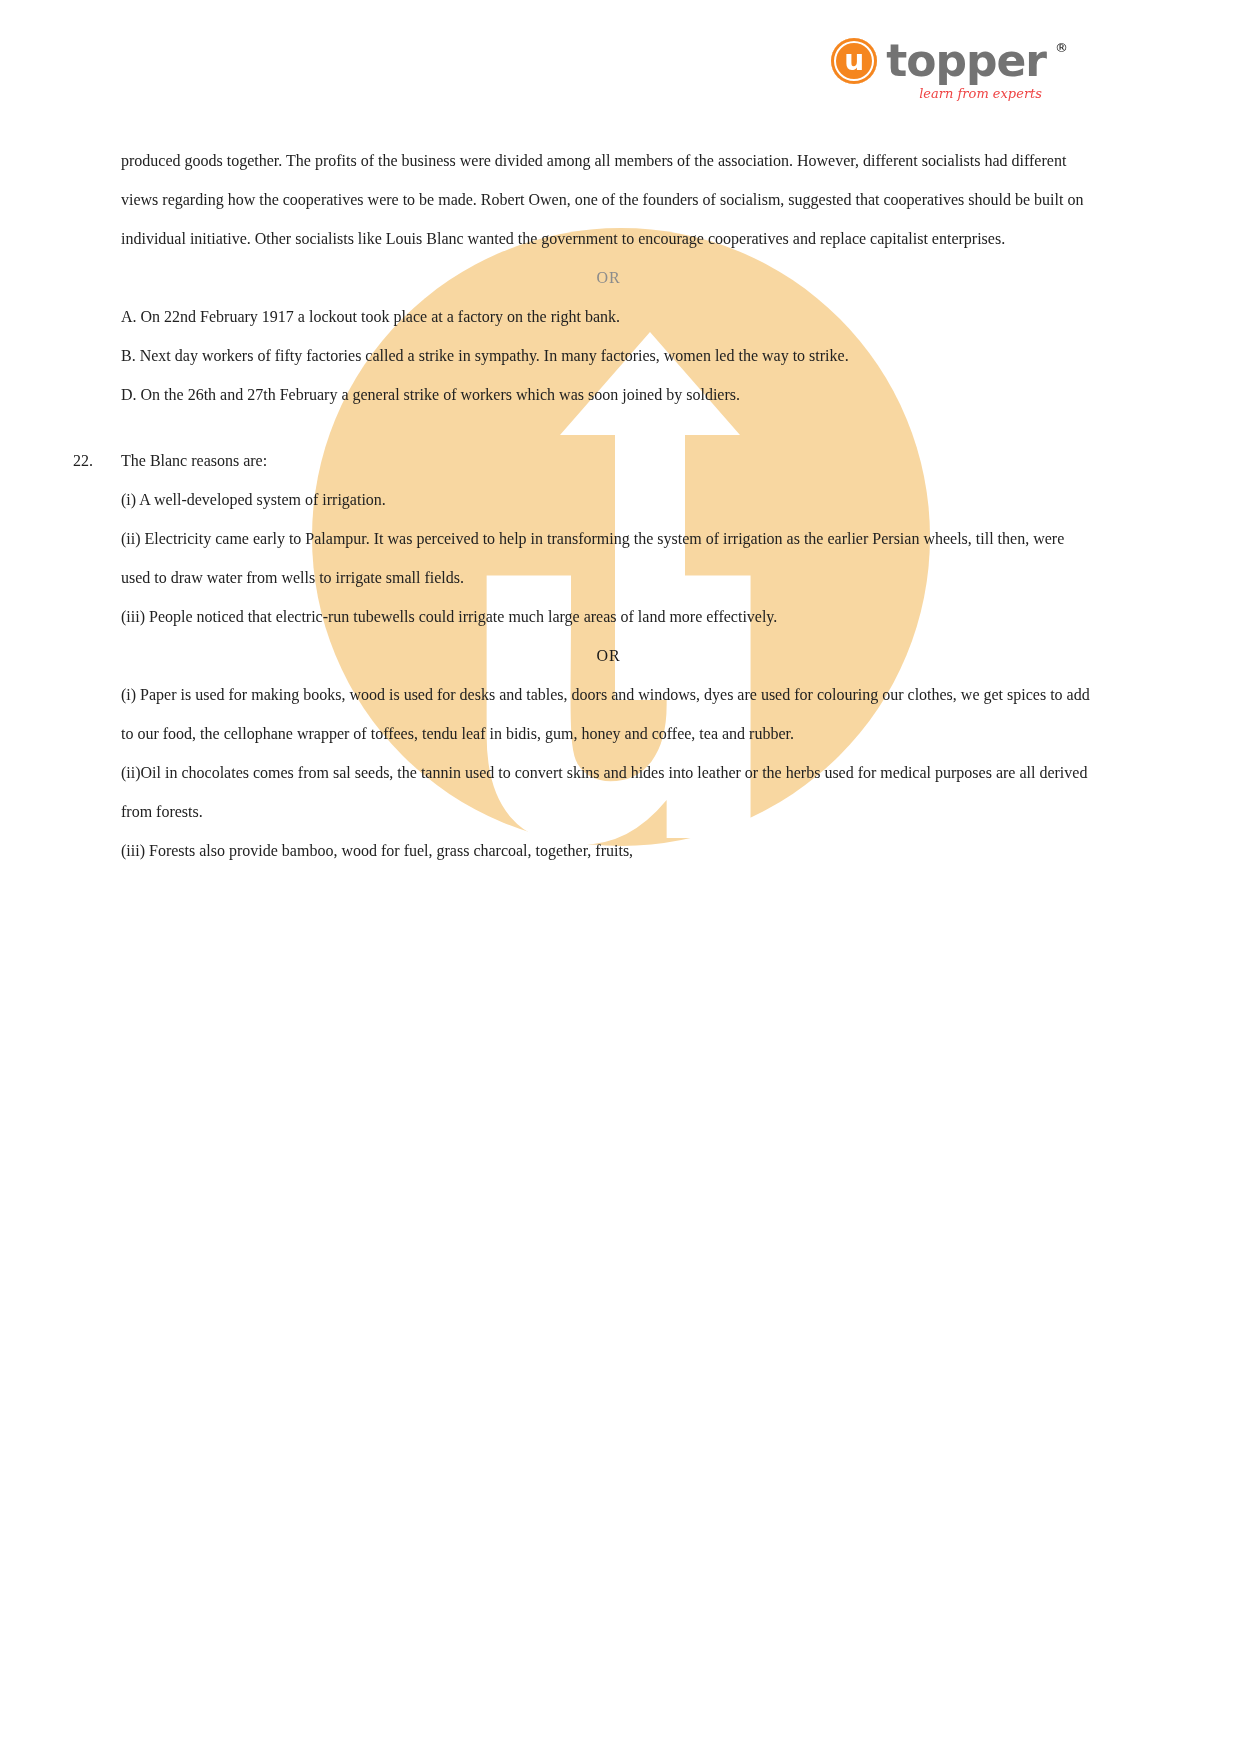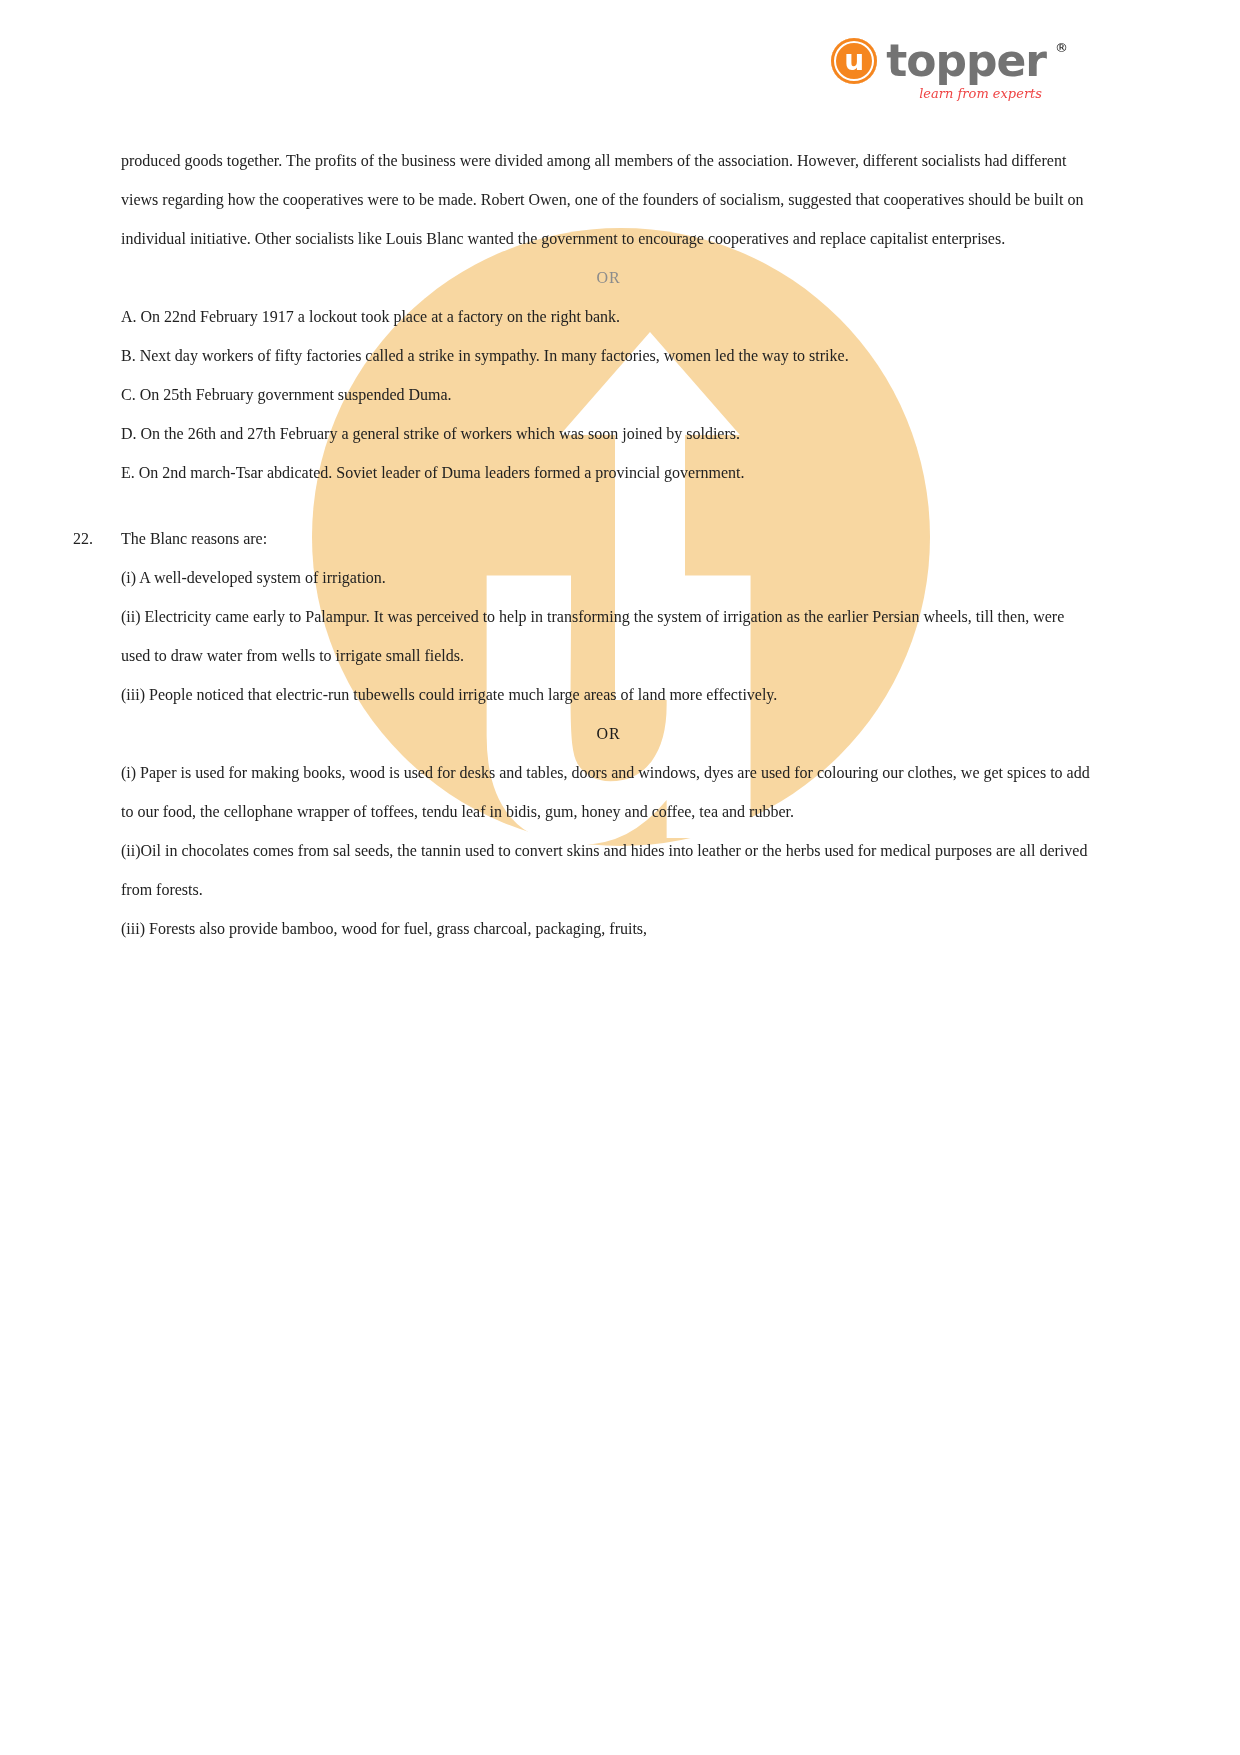--- a/index.html
+++ b/index.html
@@ -108,37 +108,35 @@
 
   <main class="content">
 
     <p>produced goods together. The profits of the business were divided among all members of the association. However, different socialists had different views regarding how the cooperatives were to be made. Robert Owen, one of the founders of socialism, suggested that cooperatives should be built on individual initiative. Other socialists like Louis Blanc wanted the government to encourage cooperatives and replace capitalist enterprises.</p>
 
     <p class="or or-muted">OR</p>
 
     <div class="timeline">
       <p>A. On 22nd February 1917 a lockout took place at a factory on the right bank.</p>
       <p>B. Next day workers of fifty factories called a strike in sympathy. In many factories, women led the way to strike.</p>
-      <p>C. On 25th February government suspended Duma.</p>
       <p>D. On the 26th and 27th February a general strike of workers which was soon joined by soldiers.</p>
-      <p>E. On 2nd march-Tsar abdicated. Soviet leader of Duma leaders formed a provincial government.</p>
     </div>
 
     <div class="q22">
       <span class="q22-number">22.</span>
       <div class="q22-body">
         <p>The Blanc reasons are:</p>
         <p>(i) A well-developed system of irrigation.</p>
         <p>(ii) Electricity came early to Palampur. It was perceived to help in transforming the system of irrigation as the earlier Persian wheels, till then, were used to draw water from wells to irrigate small fields.</p>
         <p>(iii) People noticed that electric-run tubewells could irrigate much large areas of land more effectively.</p>
       </div>
     </div>
 
     <p class="or or-strong">OR</p>
 
     <div class="forest">
       <p>(i) Paper is used for making books, wood is used for desks and tables, doors and windows, dyes are used for colouring our clothes, we get spices to add to our food, the cellophane wrapper of toffees, tendu leaf in bidis, gum, honey and coffee, tea and rubber.</p>
       <p>(ii)Oil in chocolates comes from sal seeds, the tannin used to convert skins and hides into leather or the herbs used for medical purposes are all derived from forests.</p>
-      <p>(iii) Forests also provide bamboo, wood for fuel, grass charcoal, packaging, fruits,</p>
+      <p>(iii) Forests also provide bamboo, wood for fuel, grass charcoal, together, fruits,</p>
     </div>
 
   </main>
 </div>
 
 </body></html>

